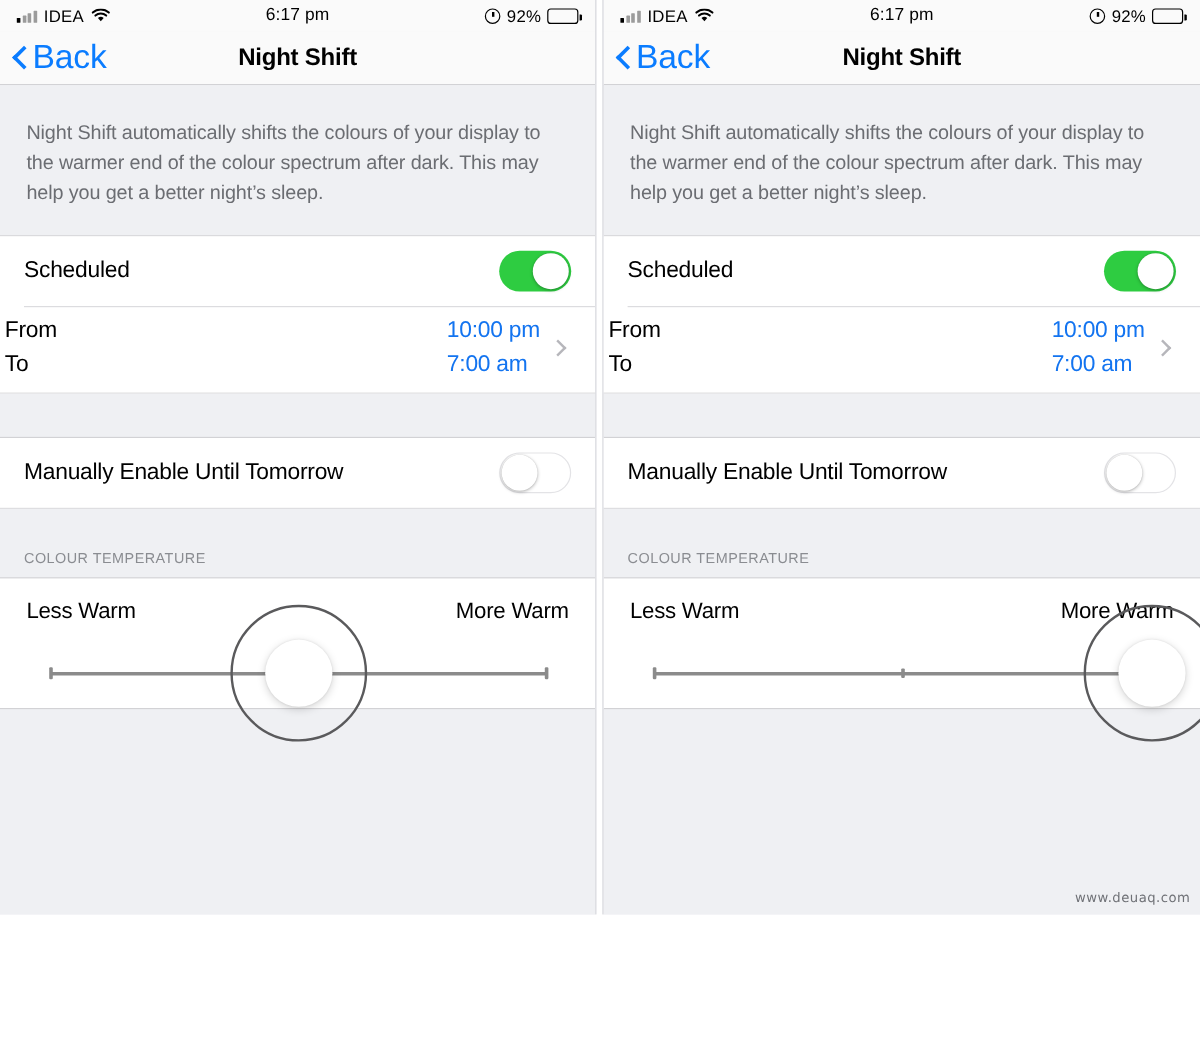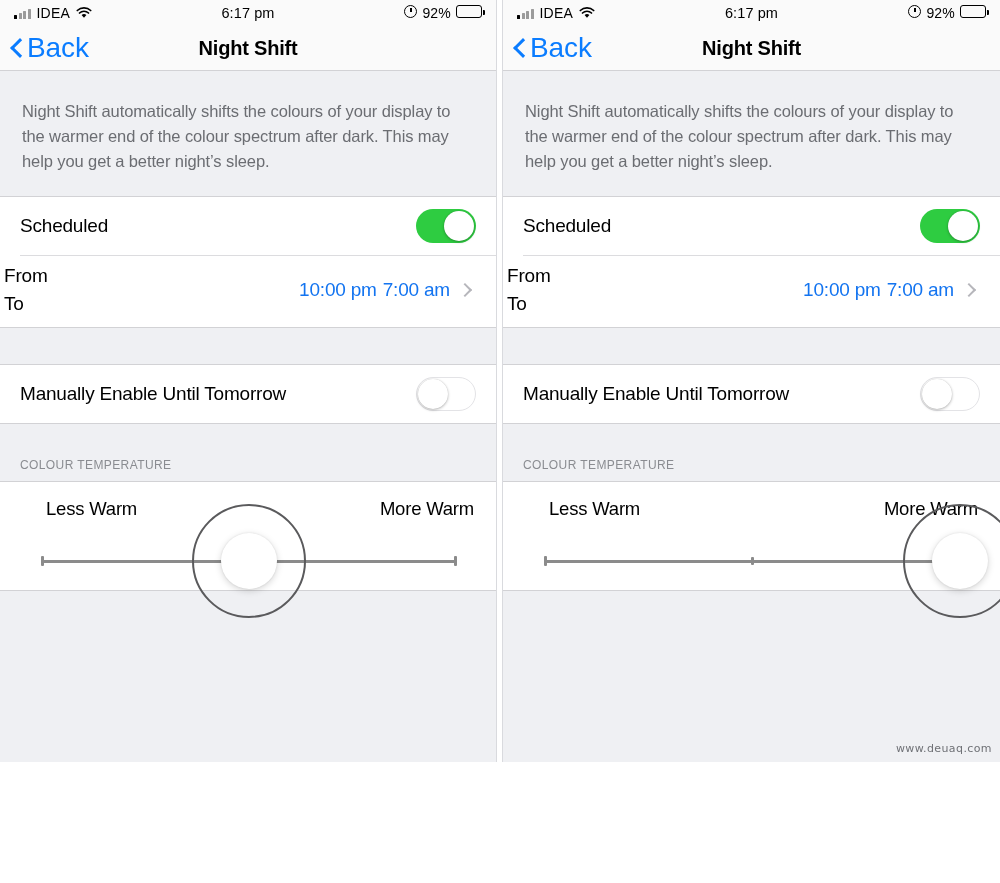--- a/index.html
+++ b/index.html
@@ -55,21 +55,21 @@
   .sb-center {
     position: absolute;
     left: 0; right: 0;
     text-align: center;
     font-size: 14.5px;
     color: #000;
     letter-spacing: 0.1px;
   }
   .sb-right {
     display: flex;
-    align-items: flex-start;
+    align-items: center;
     gap: 5px;
     margin-left: auto;
     position: relative;
     z-index: 2;
   }
   .signal {
     display: flex;
     align-items: flex-end;
     gap: 1.5px;
     height: 11px;
@@ -254,20 +254,21 @@
     height: 1px;
     background: #dcdcdf;
   }
   .sched-labels {
     display: flex;
     flex-direction: column;
     gap: 6px;
   }
   .sched-values {
     display: flex;
+    flex-direction: column;
     gap: 6px;
     align-items: flex-start;
     margin-left: auto;
   }
   .sched-label {
     font-size: 19px;
     color: #000;
     letter-spacing: -0.2px;
   }
   .sched-value {
@@ -304,21 +305,20 @@
     background: #eff0f3;
   }
 
   
   .slider-cell {
     background: #fff;
     border-top: 1px solid #d2d2d5;
     border-bottom: 1px solid #d2d2d5;
     position: relative;
     height: 108px;
-    padding-left: 24px;
   }
   .slider-labels {
     display: flex;
     justify-content: space-between;
     padding: 16px 22px 0 22px;
     font-size: 18.5px;
     color: #000;
     letter-spacing: -0.2px;
   }
   .track-wrap {

